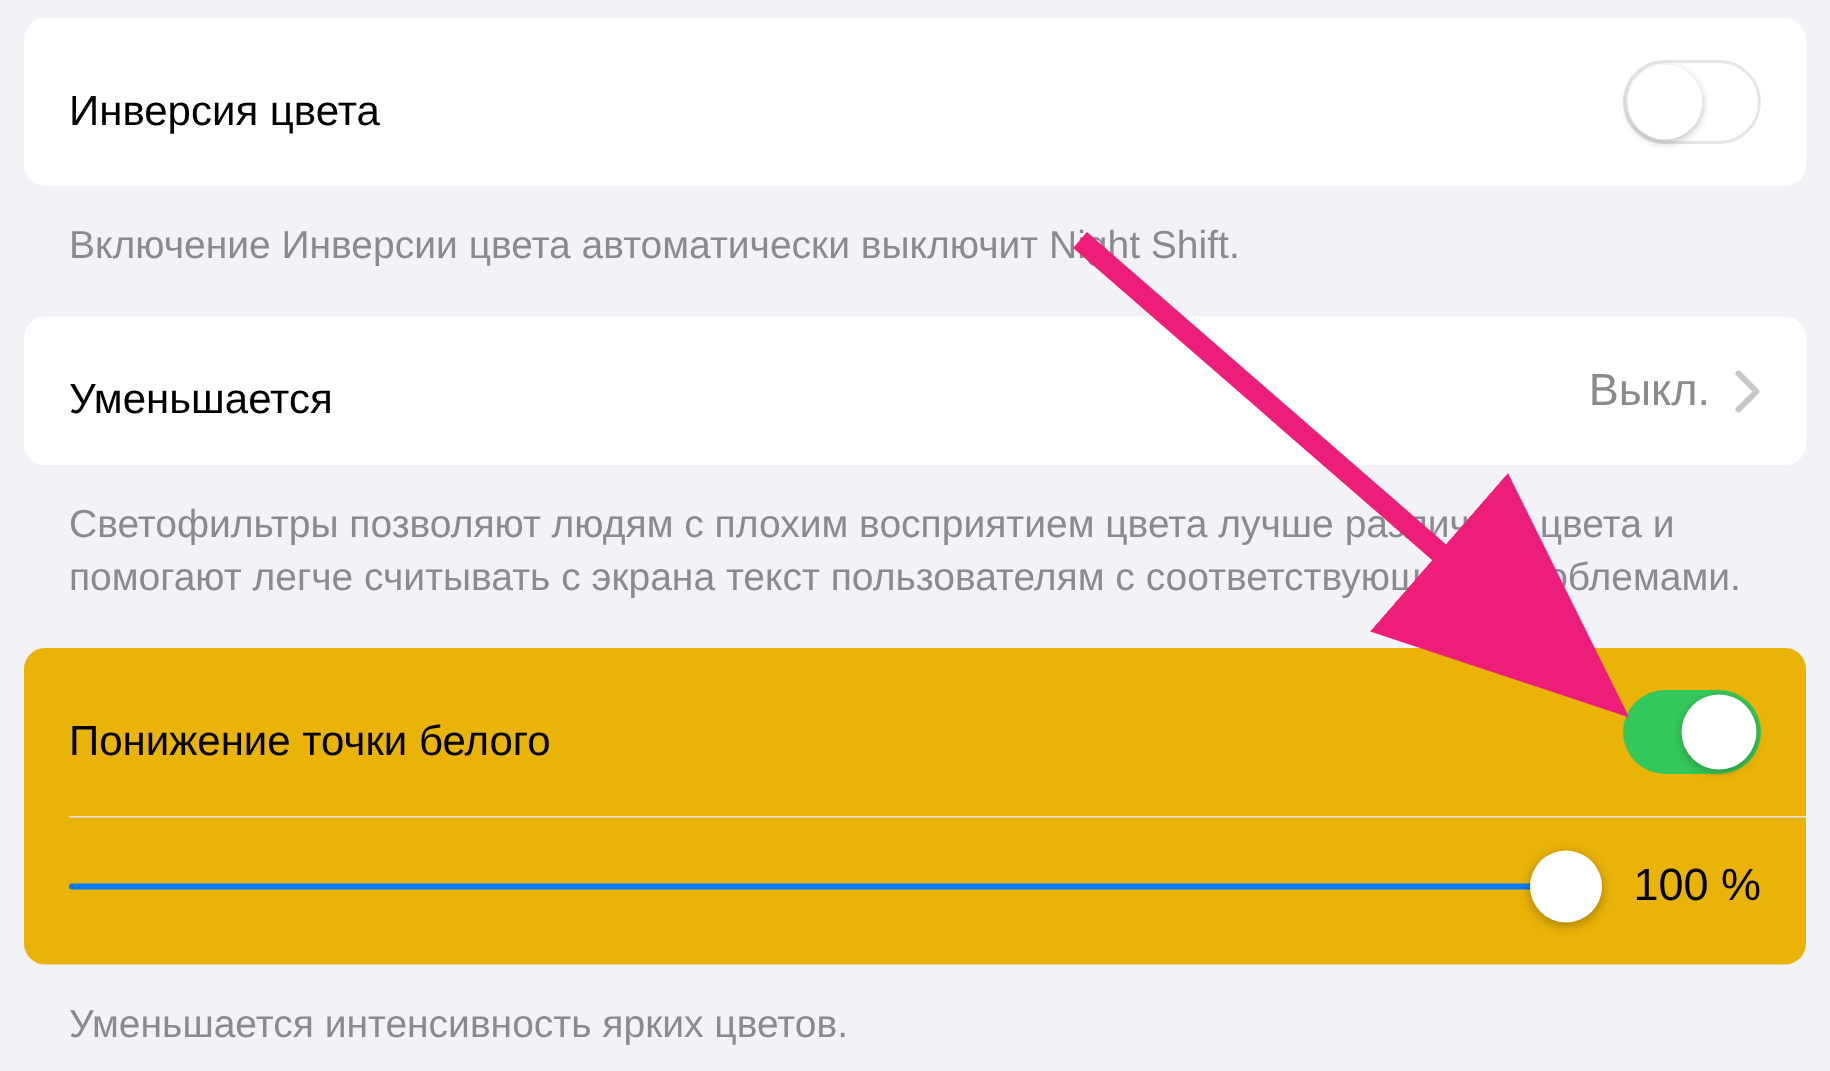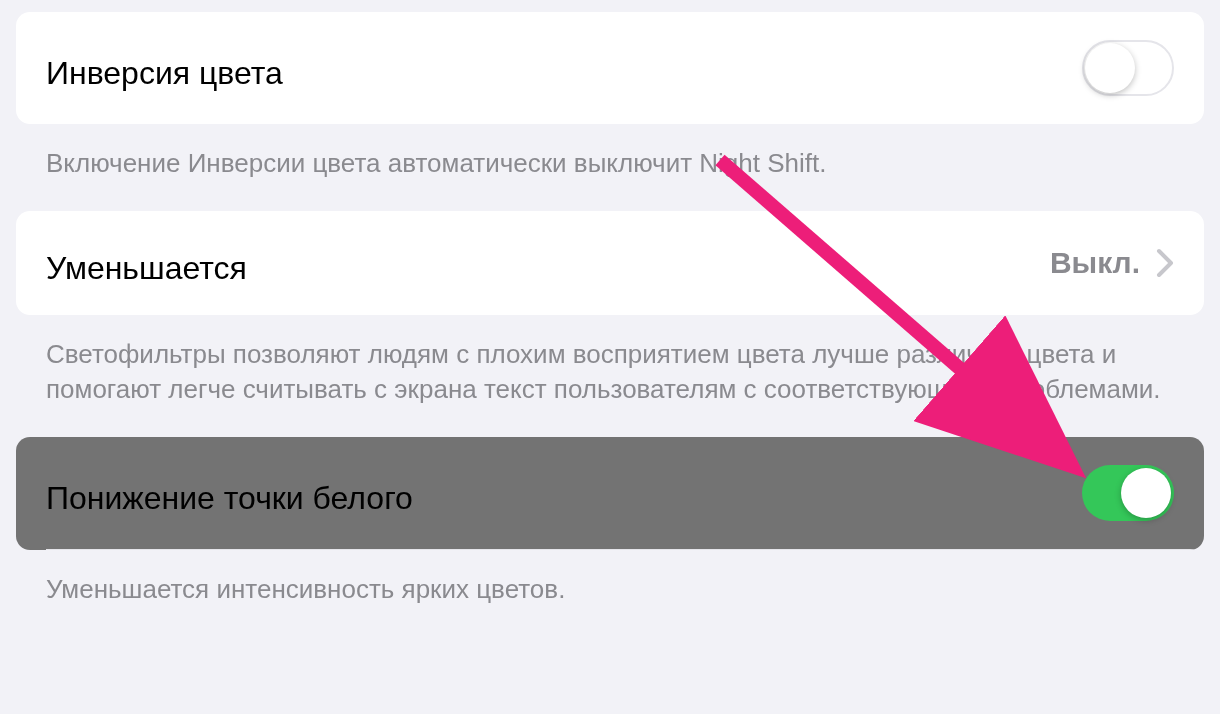--- a/index.html
+++ b/index.html
@@ -17,21 +17,21 @@
     }
     .cell {
       background: #ffffff;
       border-radius: 14px;
       padding: 28px 30px;
       display: flex;
       align-items: center;
       justify-content: space-between;
     }
     .cell-label {
-      font-size: 32px;
+      font-size: 28px;
       color: #000;
       font-weight: 400;
       margin-top: 11px;
     }
     .footer-text {
       font-size: 26px;
       color: #8a8a8f;
       padding: 22px 30px 30px 30px;
       line-height: 1.35;
     }
@@ -69,21 +69,21 @@
       font-size: 30px;
       color: #8a8a8f;
     }
     .chevron {
       margin-left: 16px;
       color: #c7c7cc;
       display: inline-flex;
       align-items: center;
     }
     .group {
-      background: #737373;
+      background: #eab308;
       border-radius: 14px;
       overflow: hidden;
     }
     .group .row {
       padding: 28px 30px;
       display: flex;
       align-items: center;
       justify-content: space-between;
     }
     .group .divider {
@@ -126,21 +126,20 @@
     }
     .slider-value {
       font-size: 30px;
       color: #000;
       min-width: 100px;
       text-align: right;
     }
     .right-side {
       display: flex;
       align-items: center;
-      font-weight: bold;
     }
     .arrow-annotation {
       position: absolute;
       pointer-events: none;
       z-index: 100;
     }
   </style>
 </head>
 <body>
 
@@ -166,20 +165,27 @@
 <div class="footer-text">Светофильтры позволяют людям с плохим восприятием цвета лучше различать цвета и помогают легче считывать с экрана текст пользователям с соответствующими проблемами.</div>
 
 <div class="group">
   <div class="row">
     <span class="cell-label">Понижение точки белого</span>
     <div class="toggle on">
       <div class="knob"></div>
     </div>
   </div>
   <div class="divider"></div>
+  <div class="slider-row">
+    <div class="slider">
+      <div class="slider-track"></div>
+      <div class="slider-thumb"></div>
+    </div>
+    <span class="slider-value">100 %</span>
+  </div>
 </div>
 <div class="footer-text">Уменьшается интенсивность ярких цветов.</div>
 
 <svg class="arrow-annotation" width="1220" height="714" style="top:0;left:0;">
   <defs>
     <marker id="arrowhead" markerWidth="12" markerHeight="10" refX="10" refY="5" orient="auto">
       <polygon points="0 0, 12 5, 0 10" fill="#ed1e79"></polygon>
     </marker>
   </defs>
   <line x1="720" y1="160" x2="1065" y2="460" stroke="#ed1e79" stroke-width="14" marker-end="url(#arrowhead)"></line>

